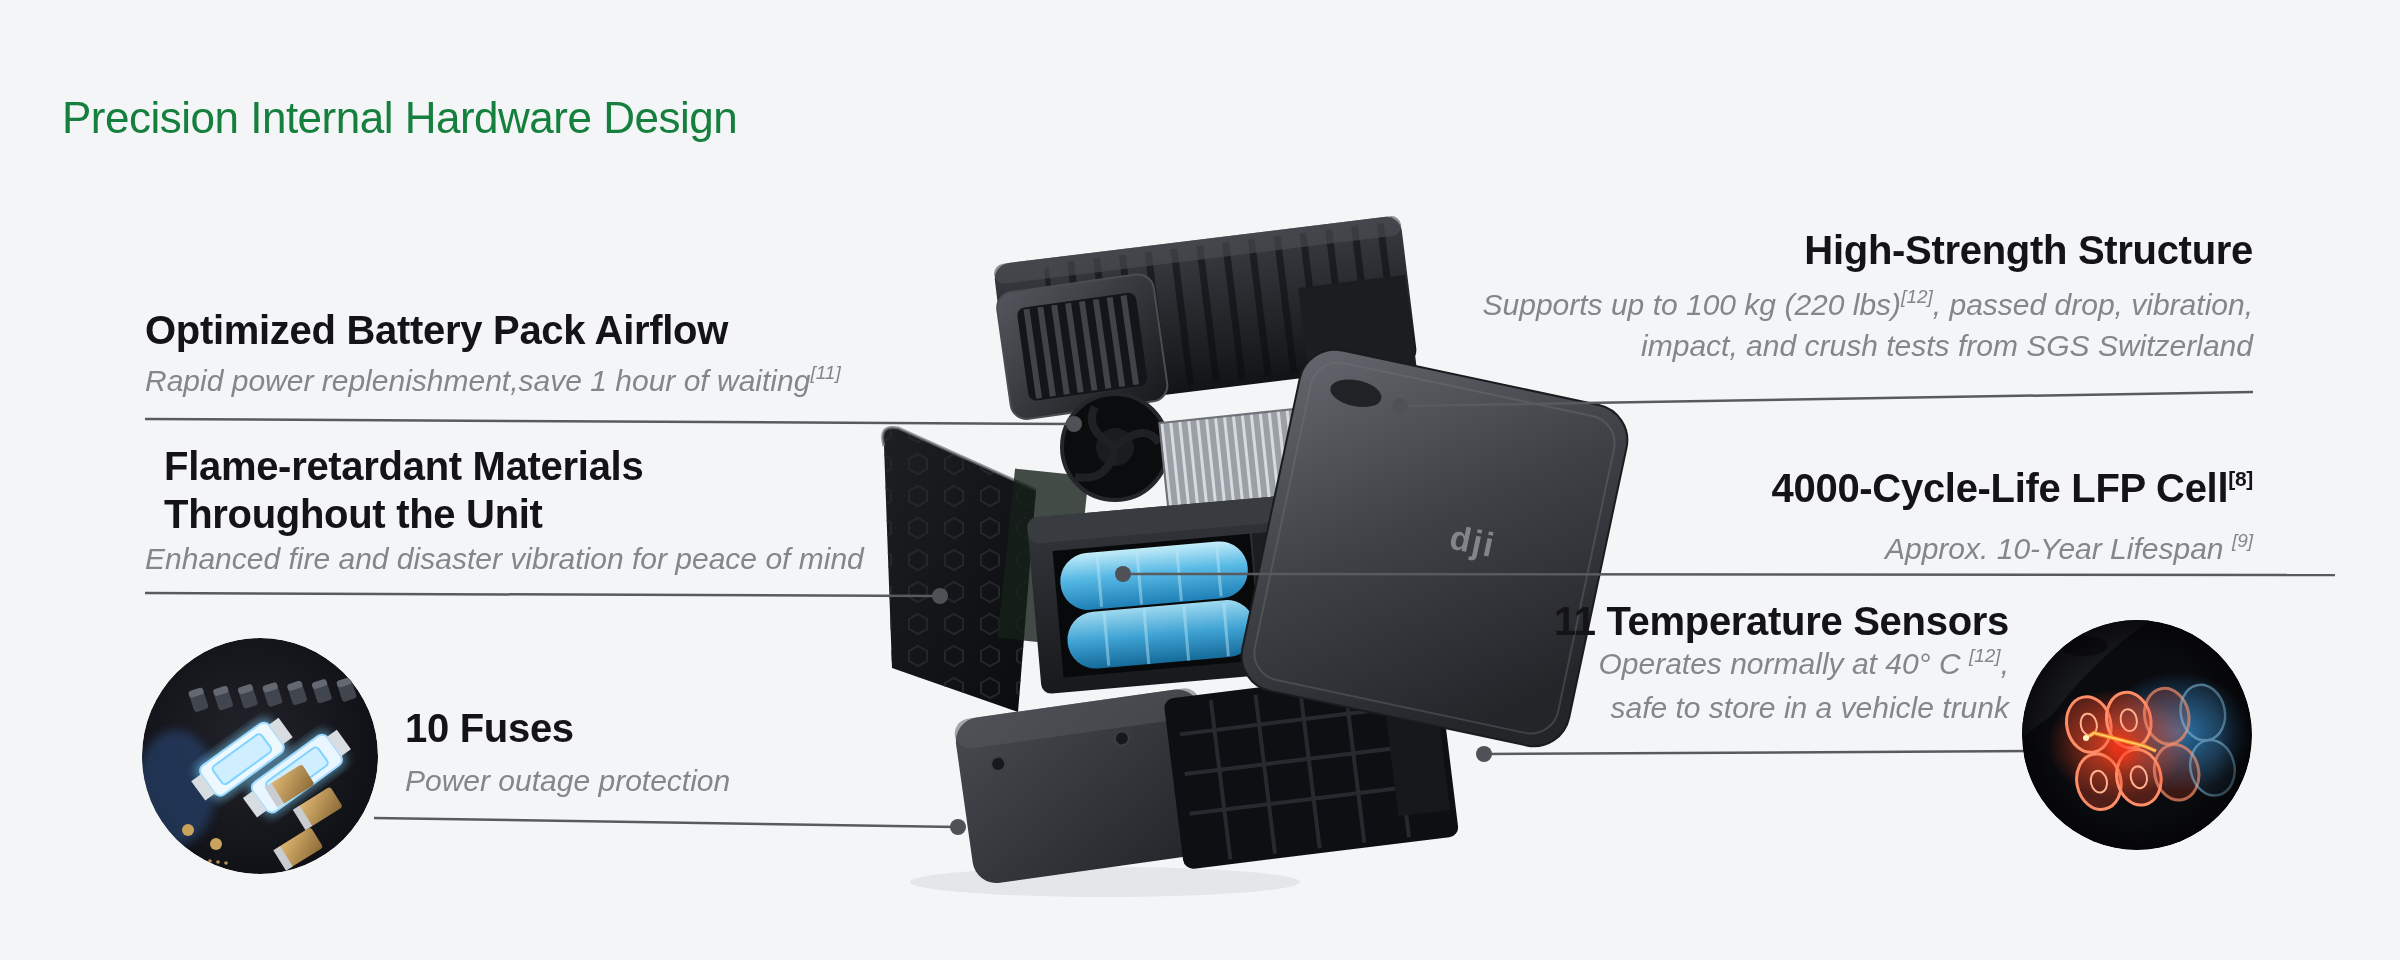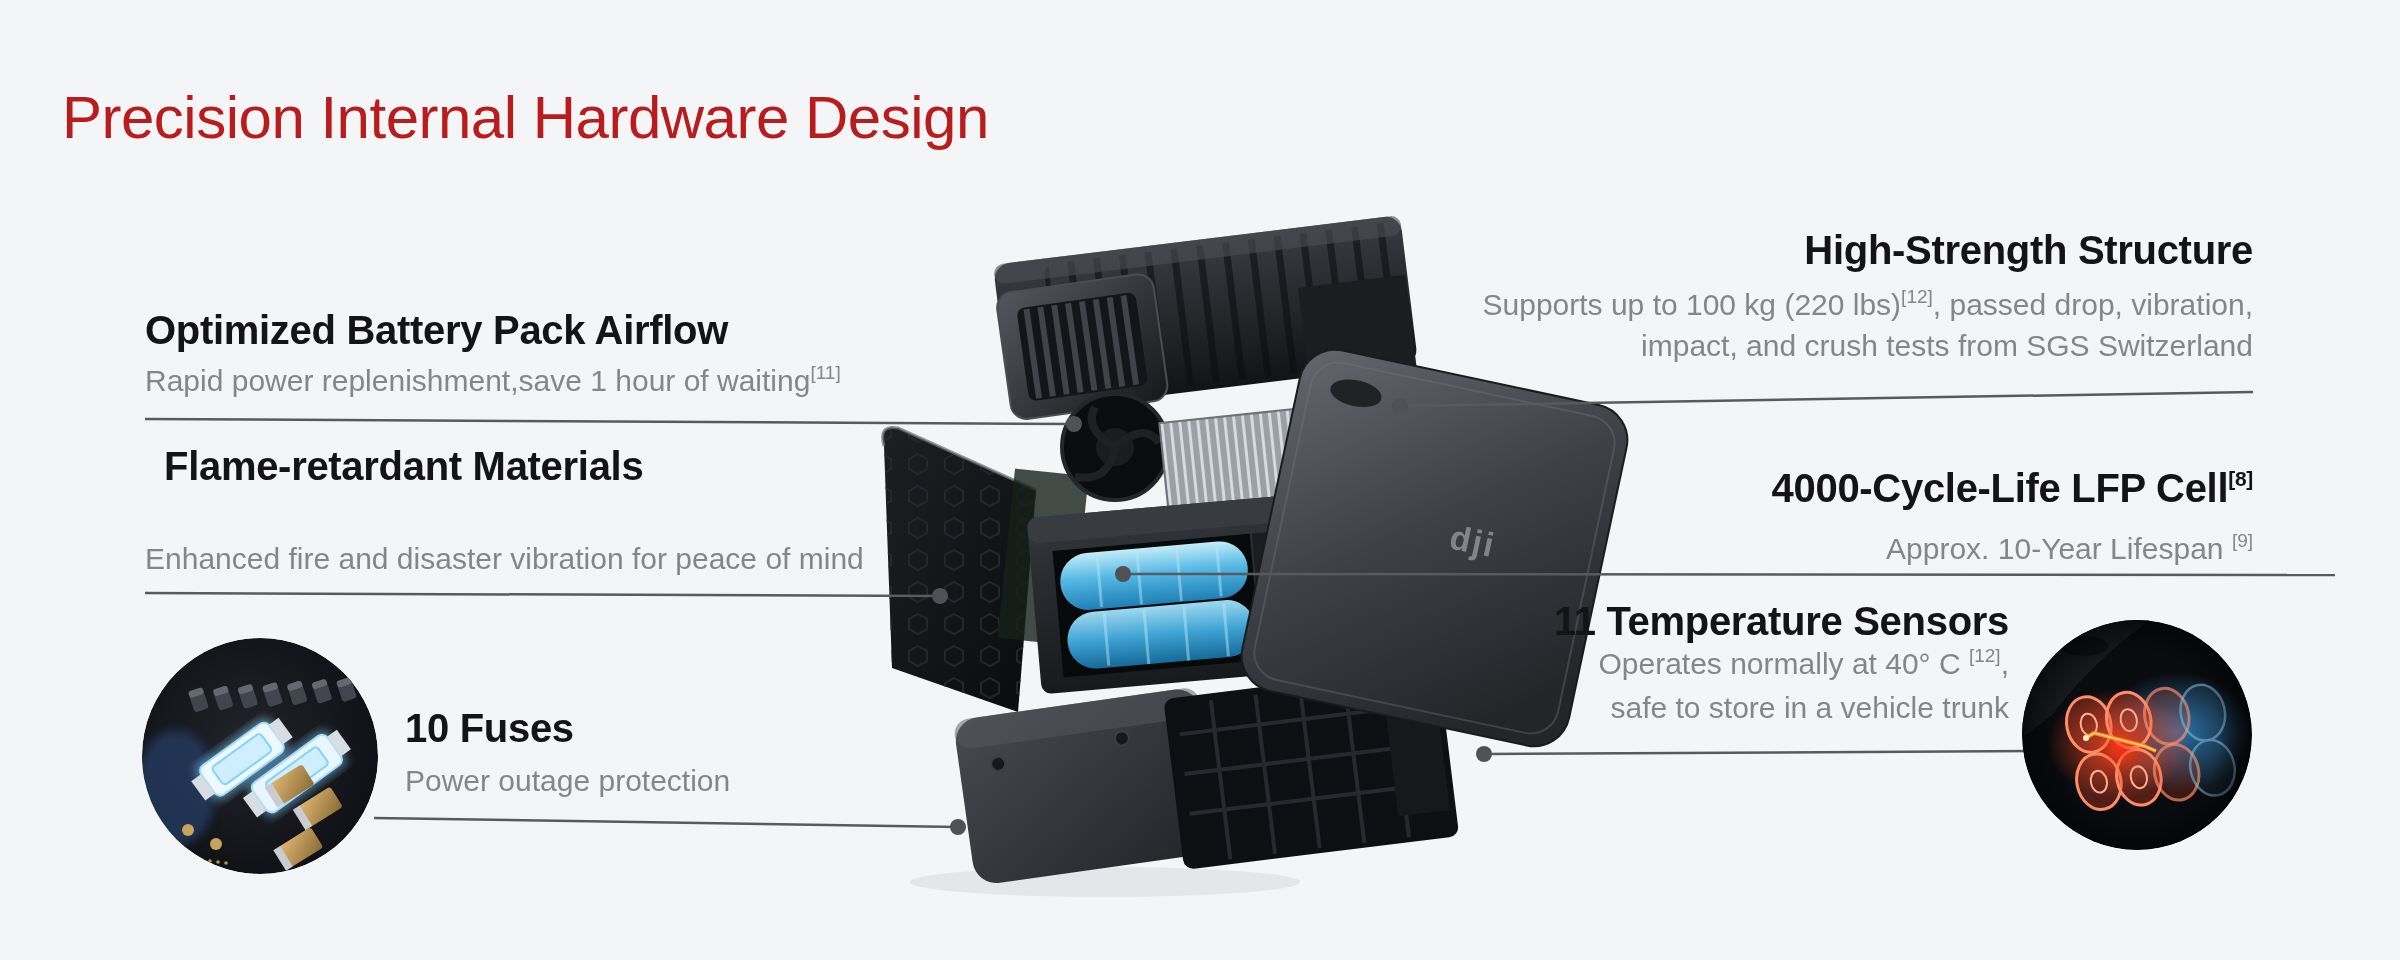--- a/index.html
+++ b/index.html
@@ -1,21 +1,21 @@
 <!DOCTYPE html>
 <html><head>
 <meta charset="utf-8">
 <style>
   html,body{margin:0;padding:0;}
   body{font-family:"Liberation Sans","DejaVu Sans",sans-serif;background:#f4f5f7;}
   .stage{position:relative;width:2400px;height:960px;background:#f4f5f7;overflow:hidden;}
   .abs{position:absolute;}
-  .page-title{left:62px;top:86px;font-size:60px;line-height:64px;font-weight:500;color:#b91c1c;letter-spacing:-0.5px;}
+  .page-title{left:62px;top:86px;font-size:44px;line-height:64px;font-weight:500;color:#15803d;letter-spacing:-0.5px;}
   .h1{font-weight:700;color:#141416;font-size:40px;line-height:48px;letter-spacing:-0.3px;}
-  .muted{color:#85868a;font-size:30px;line-height:37px;}
+  .muted{color:#85868a;font-size:30px;line-height:37px;font-style:italic;}
   .sup{font-size:19px;position:relative;top:-12px;letter-spacing:0;}
   .hsup{font-size:21px;position:relative;top:-16px;font-weight:700;}
   .ra{text-align:right;}
   .circle-img{border-radius:50%;overflow:hidden;}
   svg{display:block;}
 </style>
 </head>
 <body>
 
 <div class="stage">
@@ -180,20 +180,21 @@
       <circle cx="1123" cy="574" r="8"></circle>
       <circle cx="1484" cy="754" r="8"></circle>
     </g>
   </svg>
 
   <div class="abs h1" style="left:145px;top:306px;text-align:center;">Optimized Battery Pack Airflow</div>
   <div class="abs muted" style="left:145px;top:362px;"><span>Rapid power replenishment,save 1 hour of waiting</span><span class="sup">[11]</span></div>
 
   <div class="abs h1" style="left:145px;top:442px;margin-left:19px;">
     <span style="display:block">Flame-retardant Materials</span>
+    <span style="display:block">Throughout the Unit</span>
   </div>
   <div class="abs muted" style="left:145px;top:540px;">Enhanced fire and disaster vibration for peace of mind</div>
 
   <div class="abs h1" style="left:405px;top:704px;">10 Fuses</div>
   <div class="abs muted" style="left:405px;top:762px;">Power outage protection</div>
 
   <div class="abs h1 ra" style="right:147px;top:226px;">High-Strength Structure</div>
   <div class="abs muted ra" style="right:147px;top:286px;">
     <span style="display:block"><span>Supports up to 100 kg (220 lbs)</span><span class="sup">[12]</span><span>, passed drop, vibration,</span></span>
     <span style="display:block">impact, and crush tests from SGS Switzerland</span>

